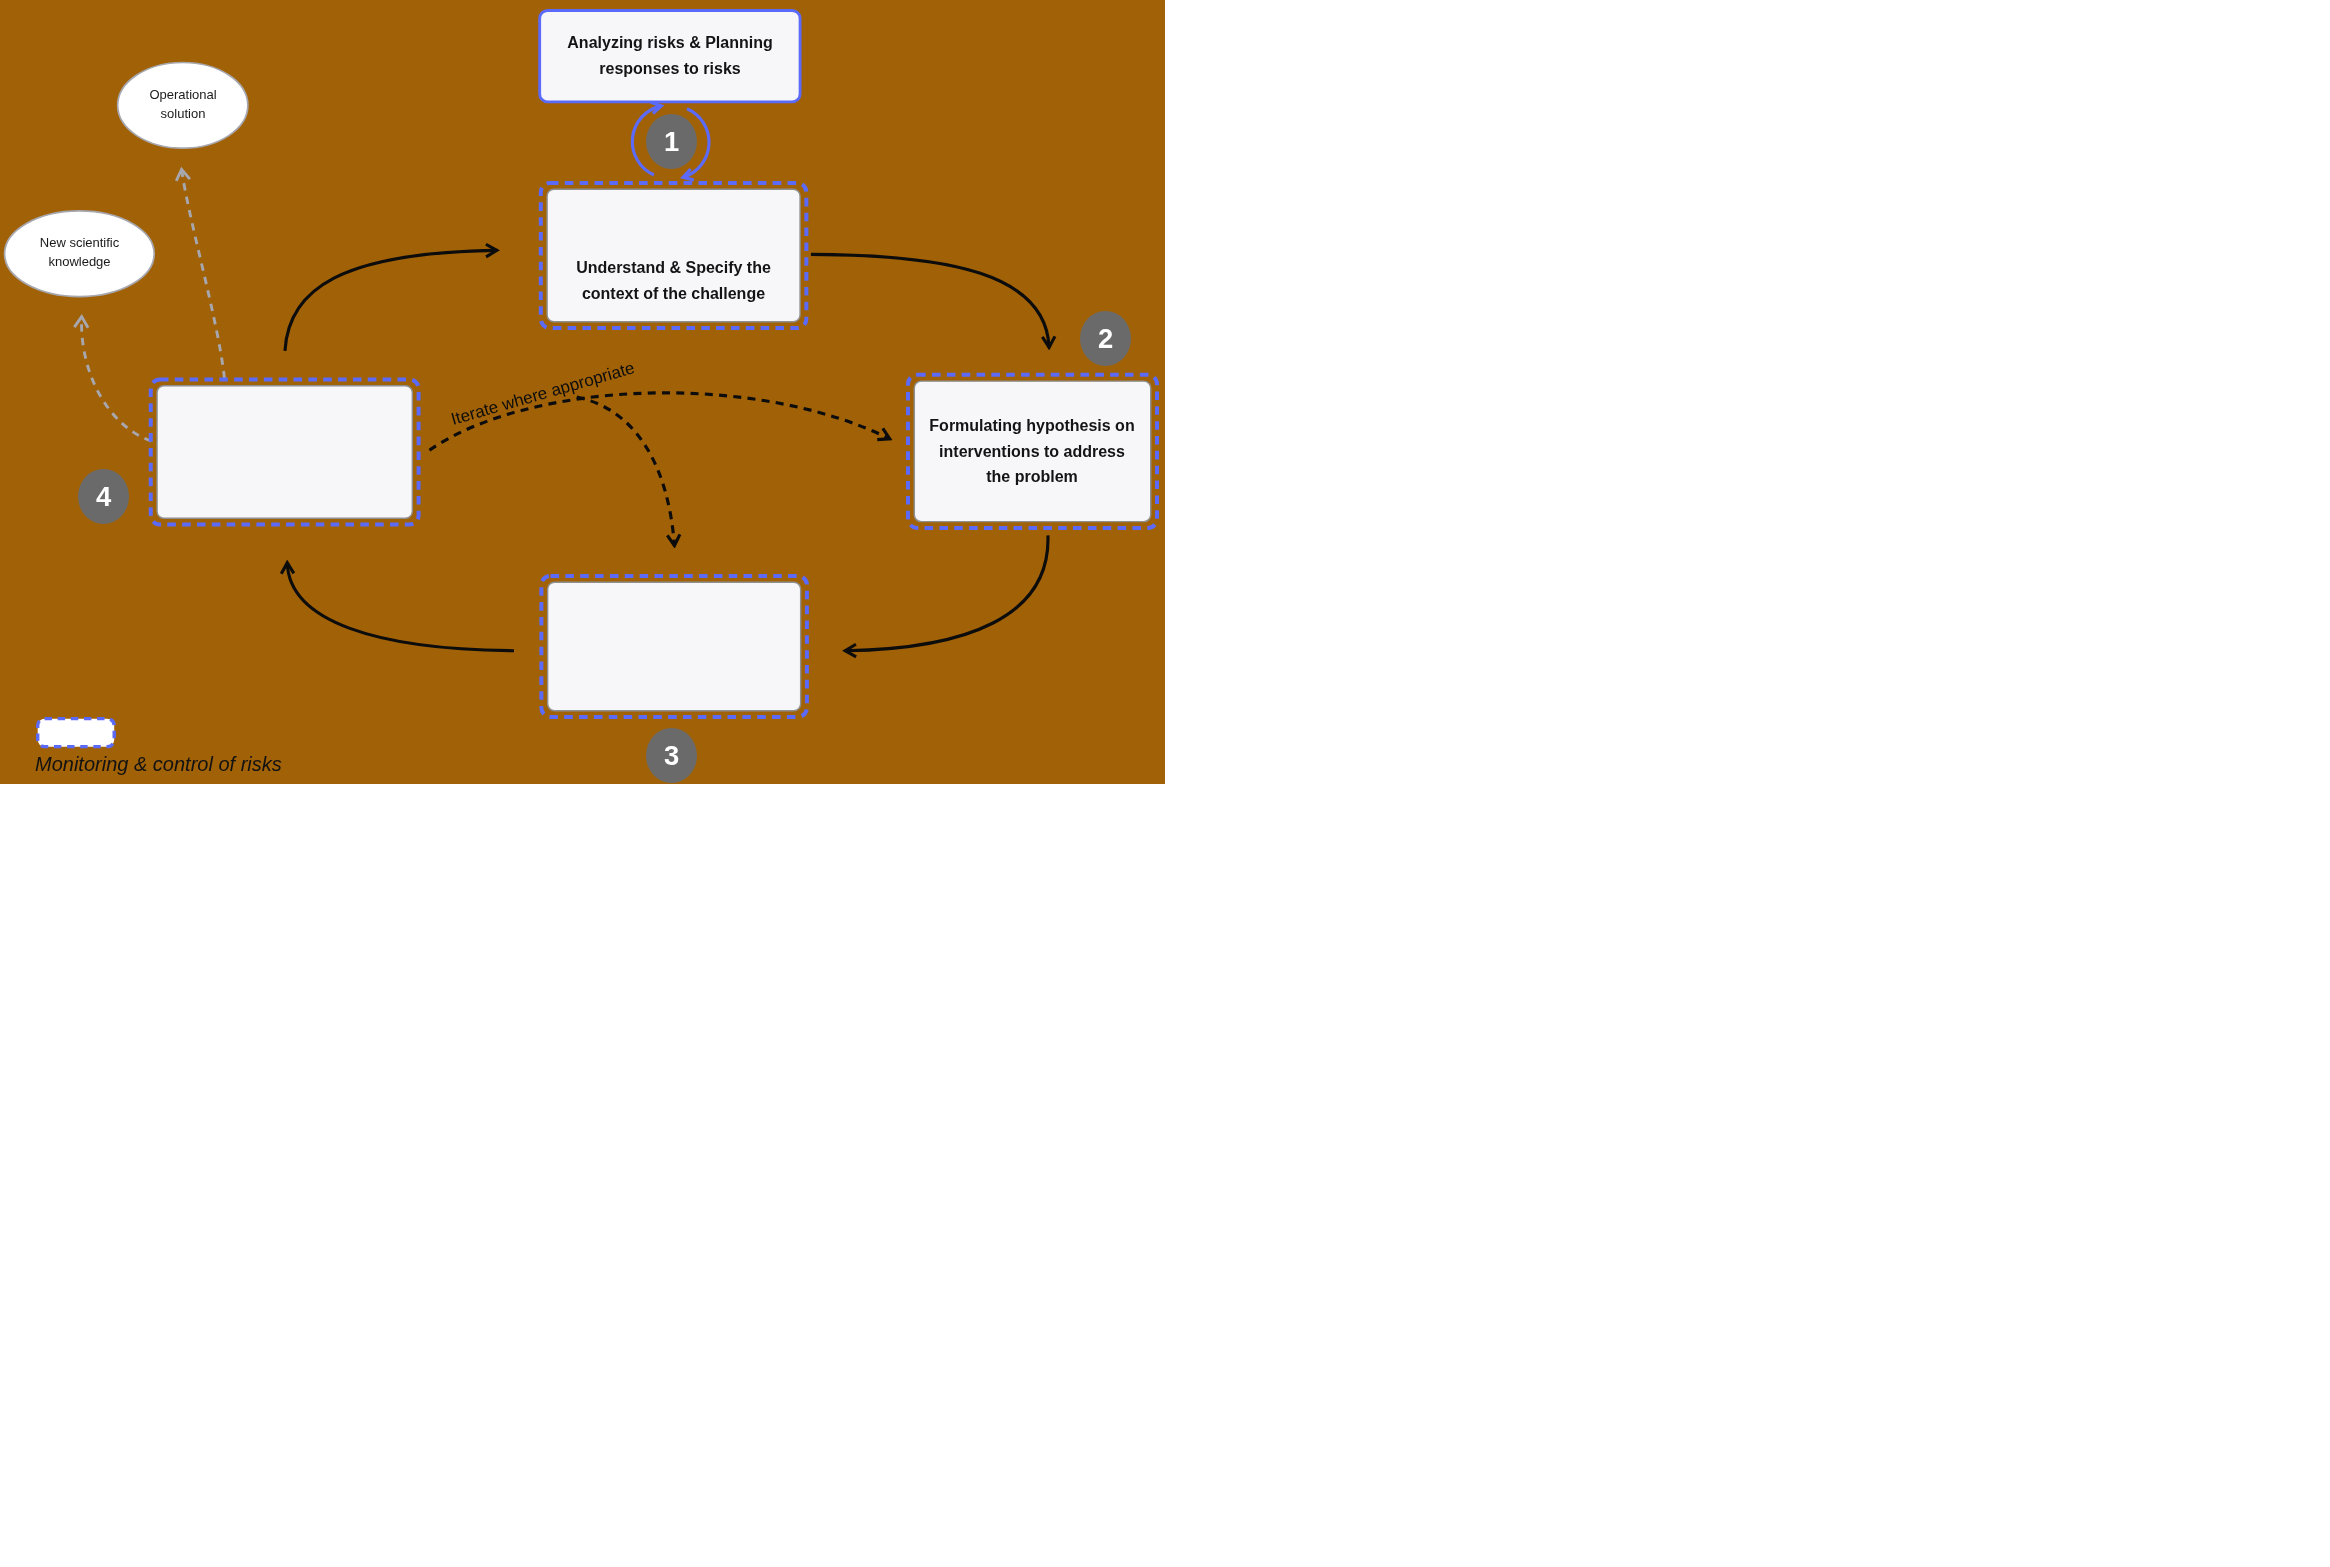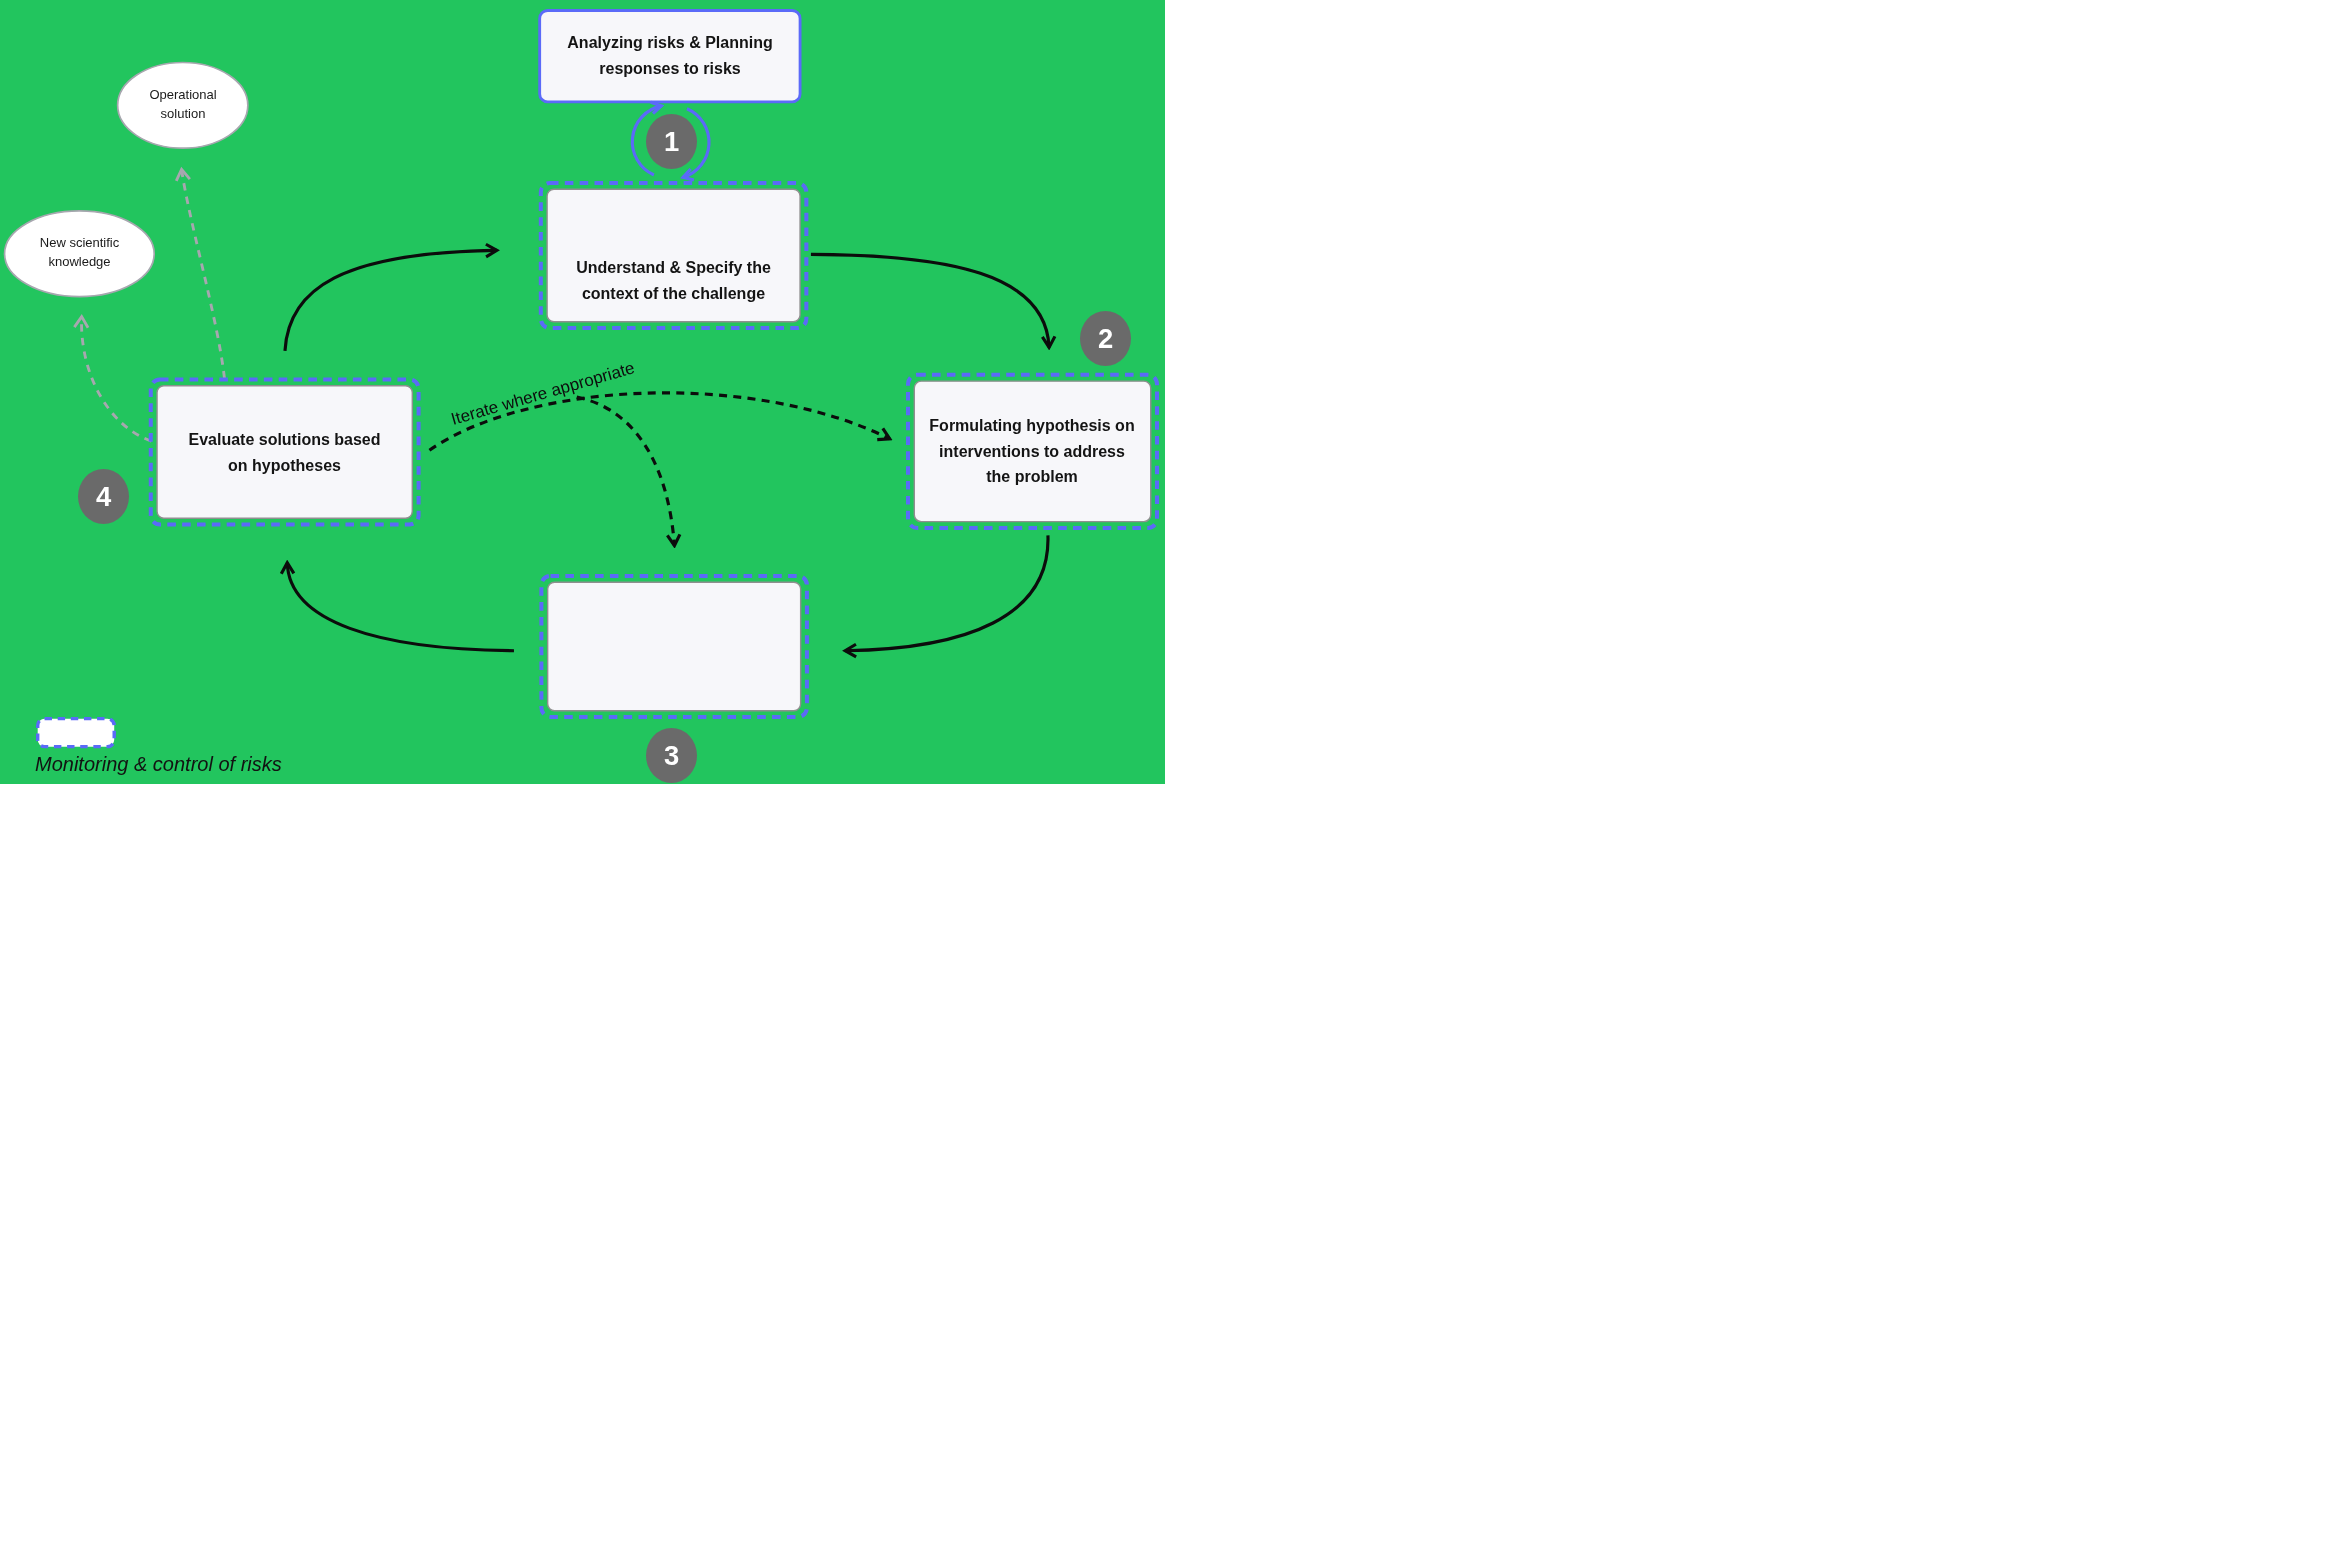--- a/index.html
+++ b/index.html
@@ -5,21 +5,21 @@
   :root{
     --accent-blue:#5b6af8;
     --badge-gray:#6a6a6a;
     --node-fill:#f7f7fa;
     --node-border:#8f8f8f;
     --soft-gray:#a7a7af;
     --ink-black:#0c0c0c;
   }
   html,body{margin:0;padding:0;background:#ffffff;}
   .canvas{
-    position:relative;width:1165px;height:784px;background:#22c55e;
+    position:relative;width:1165px;height:784px;background:#a16207;
     font-family:"Liberation Sans","DejaVu Sans",sans-serif;overflow:hidden;
   }
   .layer{position:absolute;left:0;top:0;}
   .node-label{
     position:absolute;display:flex;align-items:center;justify-content:center;
     text-align:center;white-space:pre-line;font-weight:bold;font-size:16px;
     line-height:1.6;color:#141414;pointer-events:none;
   }
   .ellipse-label{
     position:absolute;display:flex;align-items:center;justify-content:center;
@@ -113,22 +113,20 @@
   </svg>
 
   <div class="node-label" style="left:540px;top:10.3px;width:260px;height:91px;">Analyzing risks &amp; Planning
 responses to risks</div>
 
   <div class="node-label" style="left:547px;top:189px;width:253px;height:133px;margin-top:25px;">Understand &amp; Specify the
 context of the challenge</div>
   <div class="node-label" style="left:914px;top:381px;width:236px;height:141px;">Formulating hypothesis on
 interventions to address
 the problem</div>
-  <div class="node-label" style="left:157px;top:386px;width:255px;height:133px;">Evaluate solutions based
-on hypotheses</div>
 
   <div class="ellipse-label" style="left:120px;top:72px;width:126px;height:66px;">Operational
 solution</div>
   <div class="ellipse-label" style="left:11px;top:220px;width:137px;height:66px;">New scientific
 knowledge</div>
 
   <div class="badge" style="left:646px;top:114px;">1</div>
   <div class="badge" style="left:1080px;top:311px;">2</div>
   <div class="badge" style="left:646px;top:728px;">3</div>
   <div class="badge" style="left:78px;top:469px;">4</div>

